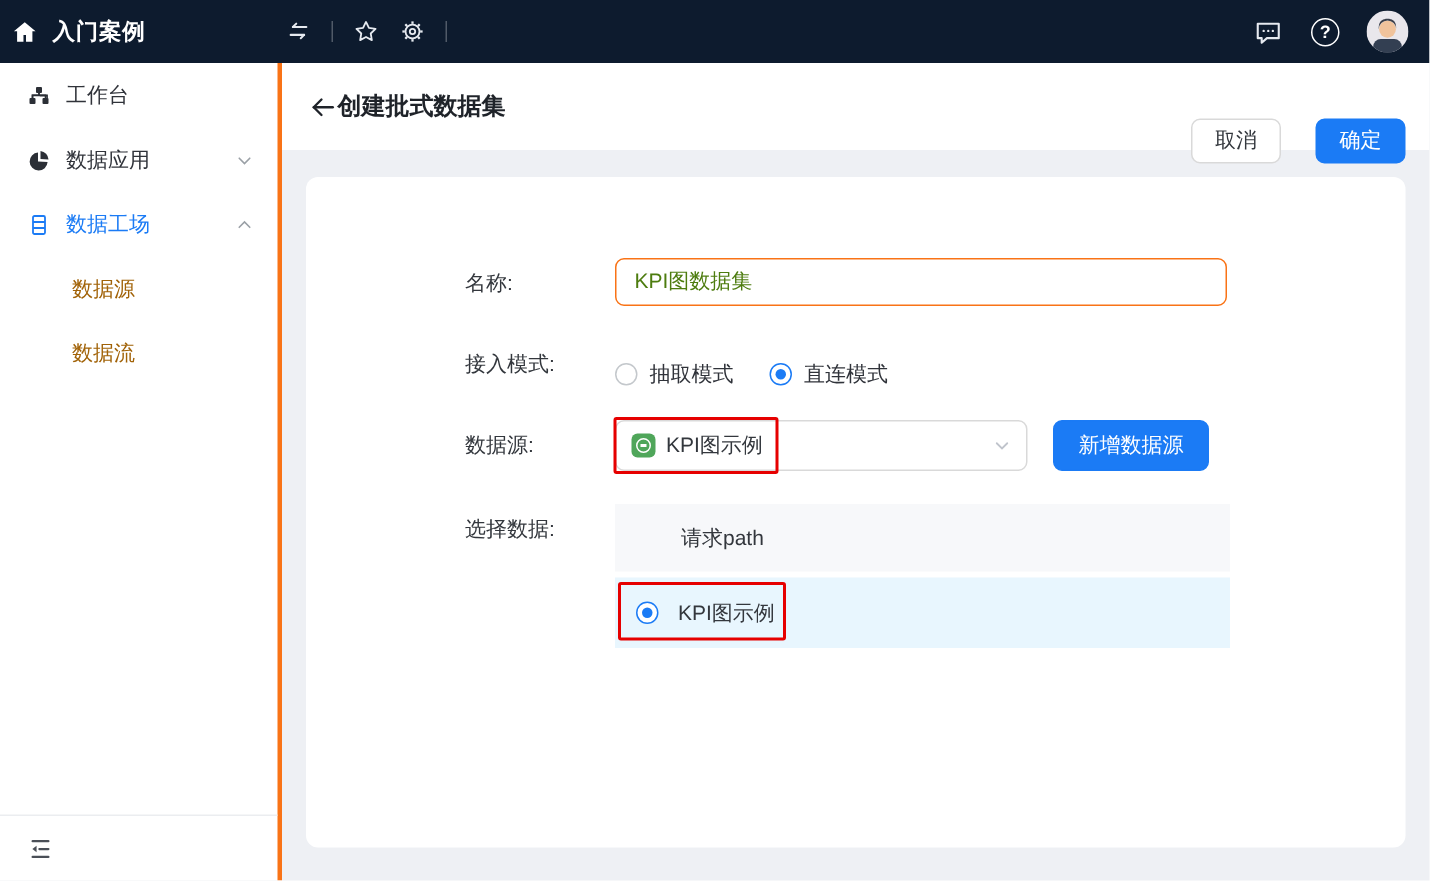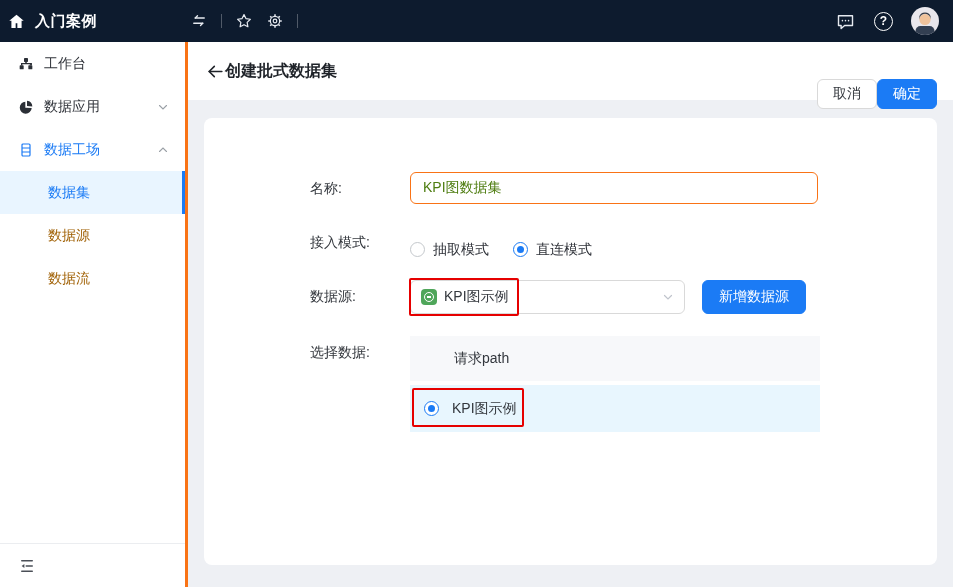--- a/index.html
+++ b/index.html
@@ -29,21 +29,21 @@
   .sub-item { height:43px; display:flex; align-items:center; padding-left:48px; cursor:pointer; color:#a16207; }
   .sub-item.selected { background:#e9f5ff; color:#1b7bf5; box-shadow:inset -3px 0 0 #1b7bf5; }
   .sidebar-footer { position:absolute; bottom:0; left:0; width:100%; height:44px;
                     border-top:1px solid #ebedf0; display:flex; align-items:center; padding-left:18px; }
 
   
   .main { flex:1; display:flex; flex-direction:column; min-width:0; }
   .page-header { height:58px; background:#fff; display:flex; align-items:center; padding:0 16px 0 18px; }
   .back-btn { display:flex; align-items:center; cursor:pointer; }
   .page-title { font-size:16px; font-weight:bold; color:#1f2329; }
-  .hdr-actions { margin-left:auto; display:flex; gap:0;margin-top:45px; }
+  .hdr-actions { margin-left:auto; display:flex; gap:23px;margin-top:45px; }
   .btn { height:30px; padding:0 15px; border-radius:6px; font-size:14px; display:flex; align-items:center; cursor:pointer; }
   .btn-plain { background:#fff; border:1px solid #d9d9d9; color:#33373d; }
   .btn-primary { background:#1b7bf5; border:1px solid #1b7bf5; color:#fff; }
 
   .content { flex:1; padding:18px 16px 22px; }
   .card { background:#fff; border-radius:8px; height:100%; padding:54px 0 0 106px; }
 
   
   .form-row { display:flex; align-items:flex-start; margin-bottom:22px; }
   .form-label { width:100px; line-height:32px; color:#33373d; flex-shrink:0; }
@@ -187,23 +187,20 @@
           <rect x="6" y="3" width="12" height="18" rx="1.5"></rect>
           <path d="M6 9h12M6 15h12"></path>
         </svg>
       </span>
       <span class="nav-label">数据工场</span>
       <span class="chev">
         <svg width="12" height="12" viewBox="0 0 24 24" fill="none" stroke="#9aa0a6" stroke-width="2.2" stroke-linecap="round">
             <path d="M5 15l7-7 7 7"></path>
           </svg>
       </span>
-    </div>
-    <div class="sub-item selected">
-      <span>数据集</span>
     </div>
     <div class="sub-item">
       <span>数据源</span>
     </div>
     <div class="sub-item">
       <span>数据流</span>
     </div>
     <div class="sidebar-footer">
       <span>
         <svg width="18" height="18" viewBox="0 0 24 24" fill="none" stroke="#4a4f57" stroke-width="2" stroke-linecap="round">

